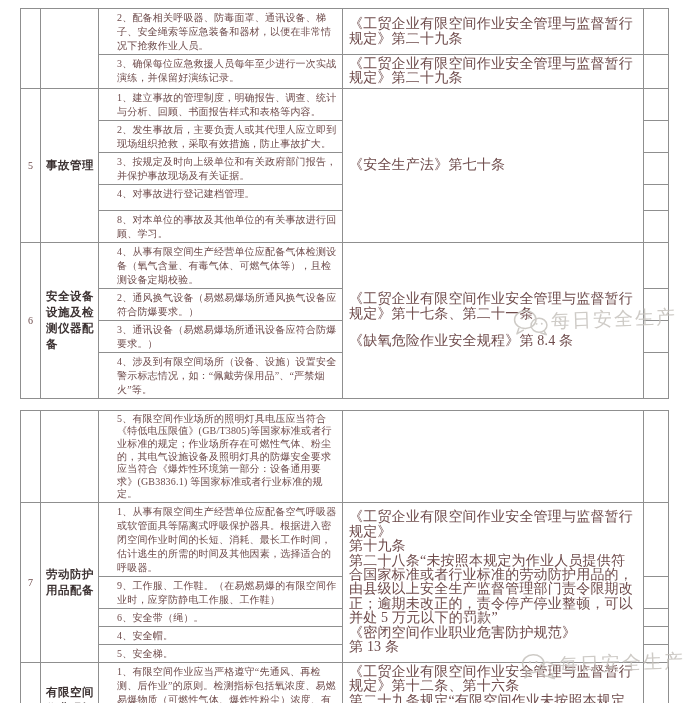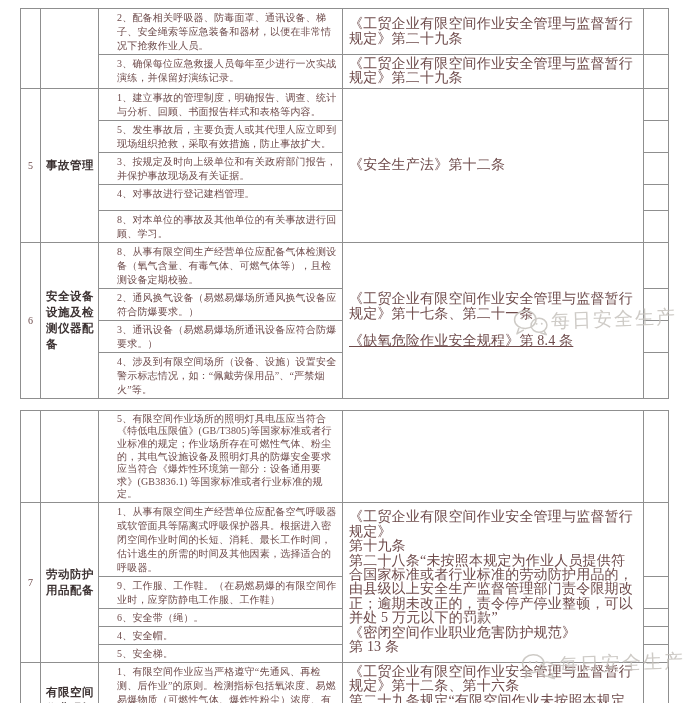--- a/index.html
+++ b/index.html
@@ -50,21 +50,21 @@
   }
   td.item.tight{line-height:12.6px;margin-left:29px;}
   td.ref{
     vertical-align:middle;
     font-size:14px;line-height:14.4px;
     padding:2px 4px 2px 6px;
     word-break:break-all;
     letter-spacing:0.2px;
   }
   td.chk{padding:0;}
-  .refgap{margin-top:13px;text-decoration:underline;}
+  .refgap{margin-top:13px;}
   .gap{height:11px;}
   .wm{
     position:absolute;
     display:flex;align-items:center;
     color:var(--watermark);
     font-size:19px;letter-spacing:2px;
     white-space:nowrap;
     opacity:0.85;
     transform:rotate(-2deg);
     pointer-events:none;
@@ -98,44 +98,44 @@
       <tr>
         <td class="item" style="height:32px">3、确保每位应急救援人员每年至少进行一次实战演练，并保留好演练记录。</td>
         <td class="ref">《工贸企业有限空间作业安全管理与监督暂行规定》第二十九条</td>
         <td class="chk"></td>
       </tr>
 
       <tr>
         <td class="num" rowspan="5">5</td>
         <td class="cat" rowspan="5">事故管理</td>
         <td class="item" style="height:28px">1、建立事故的管理制度，明确报告、调查、统计与分析、回顾、书面报告样式和表格等内容。</td>
-        <td class="ref" rowspan="5">《安全生产法》第十二条</td>
-        <td class="chk"></td>
-      </tr>
-      <tr>
-        <td class="item" style="height:28px">5、发生事故后，主要负责人或其代理人应立即到现场组织抢救，采取有效措施，防止事故扩大。</td>
+        <td class="ref" rowspan="5">《安全生产法》第七十条</td>
+        <td class="chk"></td>
+      </tr>
+      <tr>
+        <td class="item" style="height:28px">2、发生事故后，主要负责人或其代理人应立即到现场组织抢救，采取有效措施，防止事故扩大。</td>
         <td class="chk"></td>
       </tr>
       <tr>
         <td class="item" style="height:31px">3、按规定及时向上级单位和有关政府部门报告，并保护事故现场及有关证据。</td>
         <td class="chk"></td>
       </tr>
       <tr>
         <td class="item" style="height:26px">4、对事故进行登记建档管理。</td>
         <td class="chk"></td>
       </tr>
       <tr>
         <td class="item" style="height:32px">8、对本单位的事故及其他单位的有关事故进行回顾、学习。</td>
         <td class="chk"></td>
       </tr>
 
       <tr>
         <td class="num" rowspan="4">6</td>
         <td class="cat" rowspan="4">安全设备设施及检测仪器配备</td>
-        <td class="item" style="height:42px">8、从事有限空间生产经营单位应配备气体检测设备（氧气含量、有毒气体、可燃气体等），且检测设备定期校验。</td>
+        <td class="item" style="height:42px">4、从事有限空间生产经营单位应配备气体检测设备（氧气含量、有毒气体、可燃气体等），且检测设备定期校验。</td>
         <td class="ref" rowspan="4">
           <div>《工贸企业有限空间作业安全管理与监督暂行规定》第十七条、第二十一条</div>
           <div class="refgap">《缺氧危险作业安全规程》第 8.4 条</div>
         </td>
         <td class="chk"></td>
       </tr>
       <tr>
         <td class="item" style="height:32px">2、通风换气设备（易燃易爆场所通风换气设备应符合防爆要求。）</td>
         <td class="chk"></td>
       </tr>

